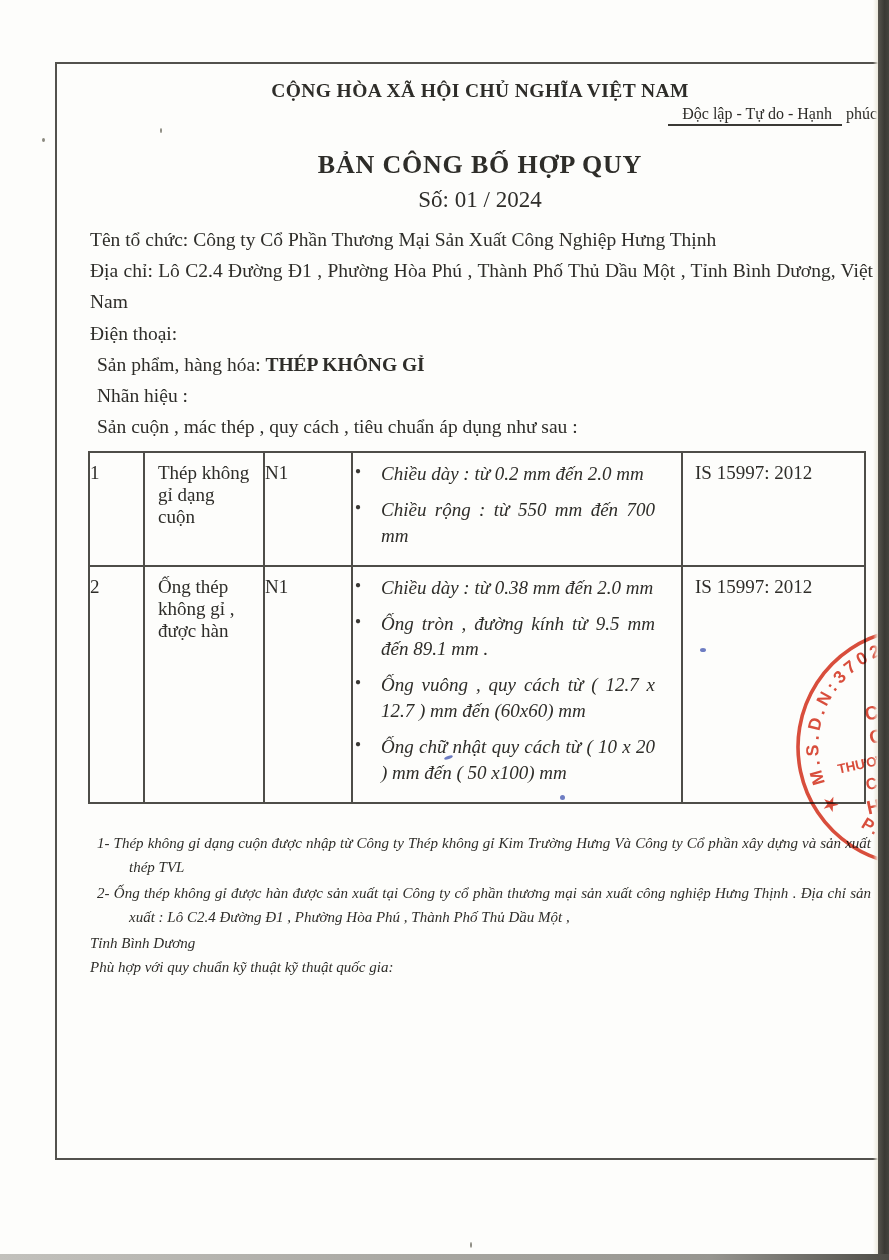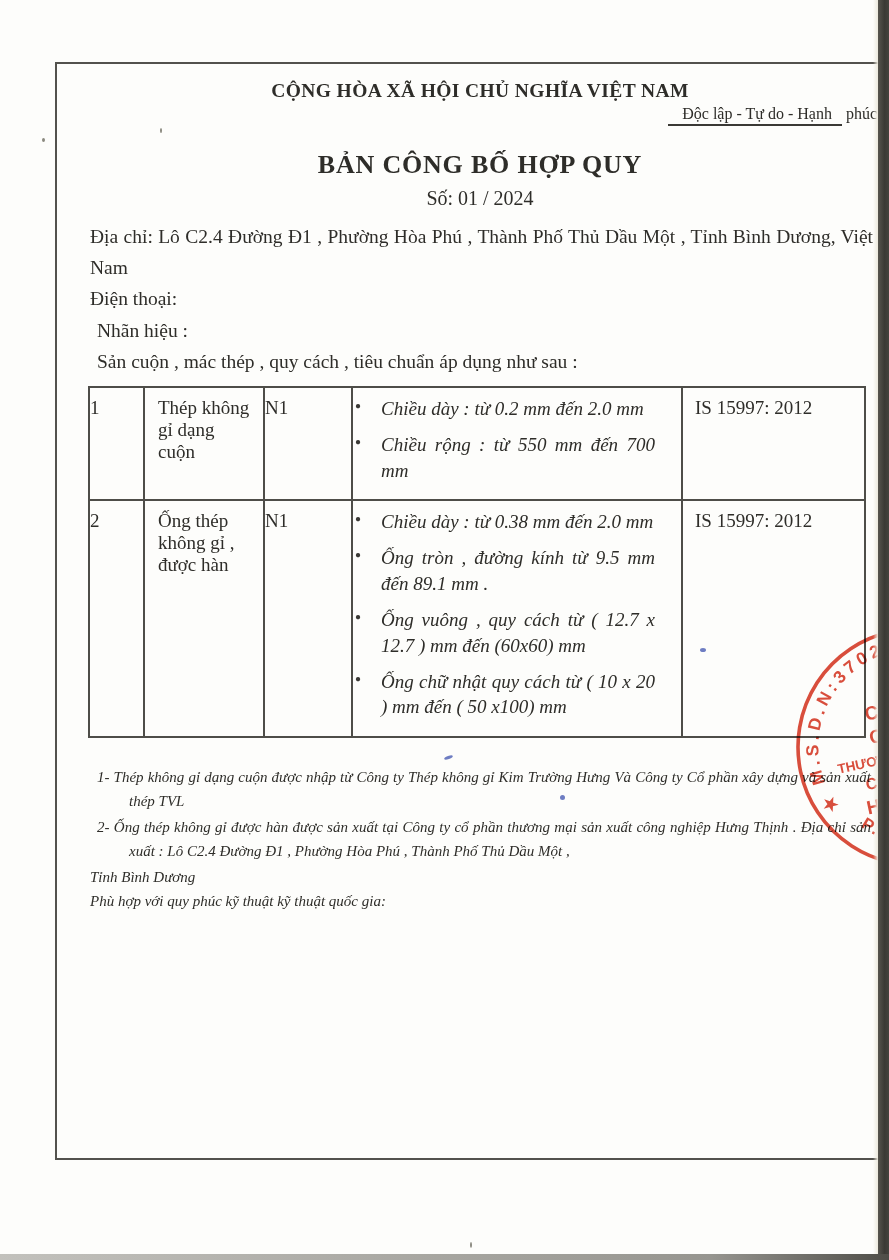--- a/index.html
+++ b/index.html
@@ -36,21 +36,21 @@
     background:transparent;
     padding:12px 20px 0 26px;
     z-index:10;
   }
 
   .center { text-align:center; }
   .national-header { font-size:19.5px; font-weight:bold; letter-spacing:.4px; margin-top:4px; }
   .motto { font-size:16px; font-weight:normal; margin-top:3px;text-align:right; }
   .motto .ul { border-bottom:2px solid #3a3935; padding:0 10px 2px 14px; }
   .doc-title { font-size:26px; font-weight:bold; letter-spacing:.8px; margin-top:27px; }
-  .doc-number { font-size:20px; margin-top:7px; }
+  .doc-number { font-size:23px; margin-top:7px; }
 
   .info { margin-top:11px; }
   .info p { font-size:19.5px; line-height:1.6; text-align:justify; margin:0 4px 0 7px; }
   .info p.indented { margin-left:14px; }
   .bold { font-weight:bold; }
 
   
   table.spec {
     border-collapse:collapse; table-layout:fixed;
     margin:9px 0 0 5px; width:776px;
@@ -113,22 +113,24 @@
 
   <div class="center national-header">CỘNG HÒA XÃ HỘI CHỦ NGHĨA VIỆT NAM</div>
 
   <div class="center motto"><span class="ul">Độc lập - Tự do - Hạnh</span><span> phúc</span></div>
 
   <div class="center doc-title">BẢN CÔNG BỐ HỢP QUY</div>
 
   <div class="center doc-number">Số: 01 / 2024</div>
 
   <div class="info">
+    <p>Tên tổ chức: Công ty Cổ Phần Thương Mại Sản Xuất Công Nghiệp Hưng Thịnh</p>
     <p>Địa chỉ: Lô C2.4 Đường Đ1 , Phường Hòa Phú , Thành Phố Thủ Dầu Một , Tỉnh Bình Dương, Việt Nam</p>
     <p>Điện thoại:</p>
+    <p class="indented"><span>Sản phẩm, hàng hóa: </span><span class="bold">THÉP KHÔNG GỈ</span></p>
     <p class="indented">Nhãn hiệu :</p>
     <p class="indented">Sản cuộn , mác thép , quy cách , tiêu chuẩn áp dụng như sau :</p>
   </div>
 
   <table class="spec">
     <colgroup>
       <col style="width:55px">
         <col style="width:120px">
         <col style="width:88px">
       <col style="width:330px">
@@ -161,21 +163,21 @@
       </td>
       <td class="c-tc">IS 15997: 2012</td>
     </tr>
   </tbody>
     </table>
 
   <div class="notes">
     <p class="note-hang">1-  Thép không gỉ dạng cuộn được nhập từ Công ty Thép không gỉ Kim Trường Hưng Và Công ty Cổ phần xây dựng và sản xuất thép TVL</p>
     <p class="note-hang">2-  Ống thép không gỉ được hàn được sản xuất tại Công ty cổ phần thương mại sản xuất công nghiệp Hưng Thịnh . Địa chỉ sản xuất : Lô C2.4 Đường Đ1 , Phường Hòa Phú , Thành Phố Thủ Dầu Một ,</p>
     <p class="plain-line">Tỉnh Bình Dương</p>
-    <p class="plain-line">Phù hợp với quy phúc kỹ thuật kỹ thuật quốc gia:</p>
+    <p class="plain-line">Phù hợp với quy chuẩn kỹ thuật kỹ thuật quốc gia:</p>
   </div>
 </div>
 
 <div class="stamp">
   <svg viewBox="0 0 300 300">
     <g transform="rotate(-12 150 150)" fill="#d8402e">
       <circle cx="150" cy="150" r="118" fill="none" stroke="#d8402e" stroke-width="3.6"></circle>
       <defs>
         <path id="arcTop" d="M 66,198.5 A 97,97 0 1 1 234,101.5" fill="none"></path>
         <path id="arcBottom" d="M 75.7,212.4 A 97,97 0 0 0 224.3,212.4" fill="none"></path>

